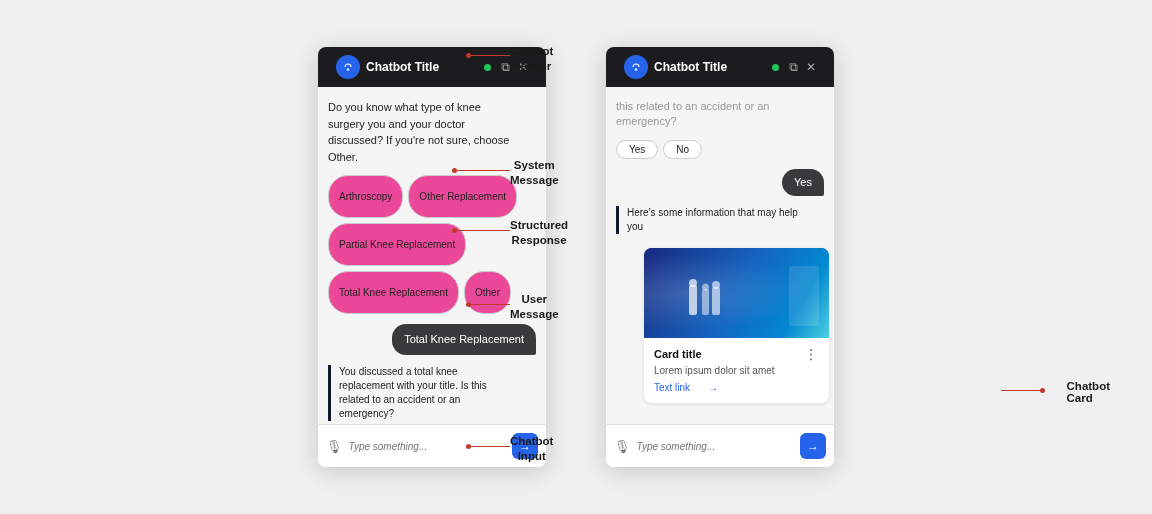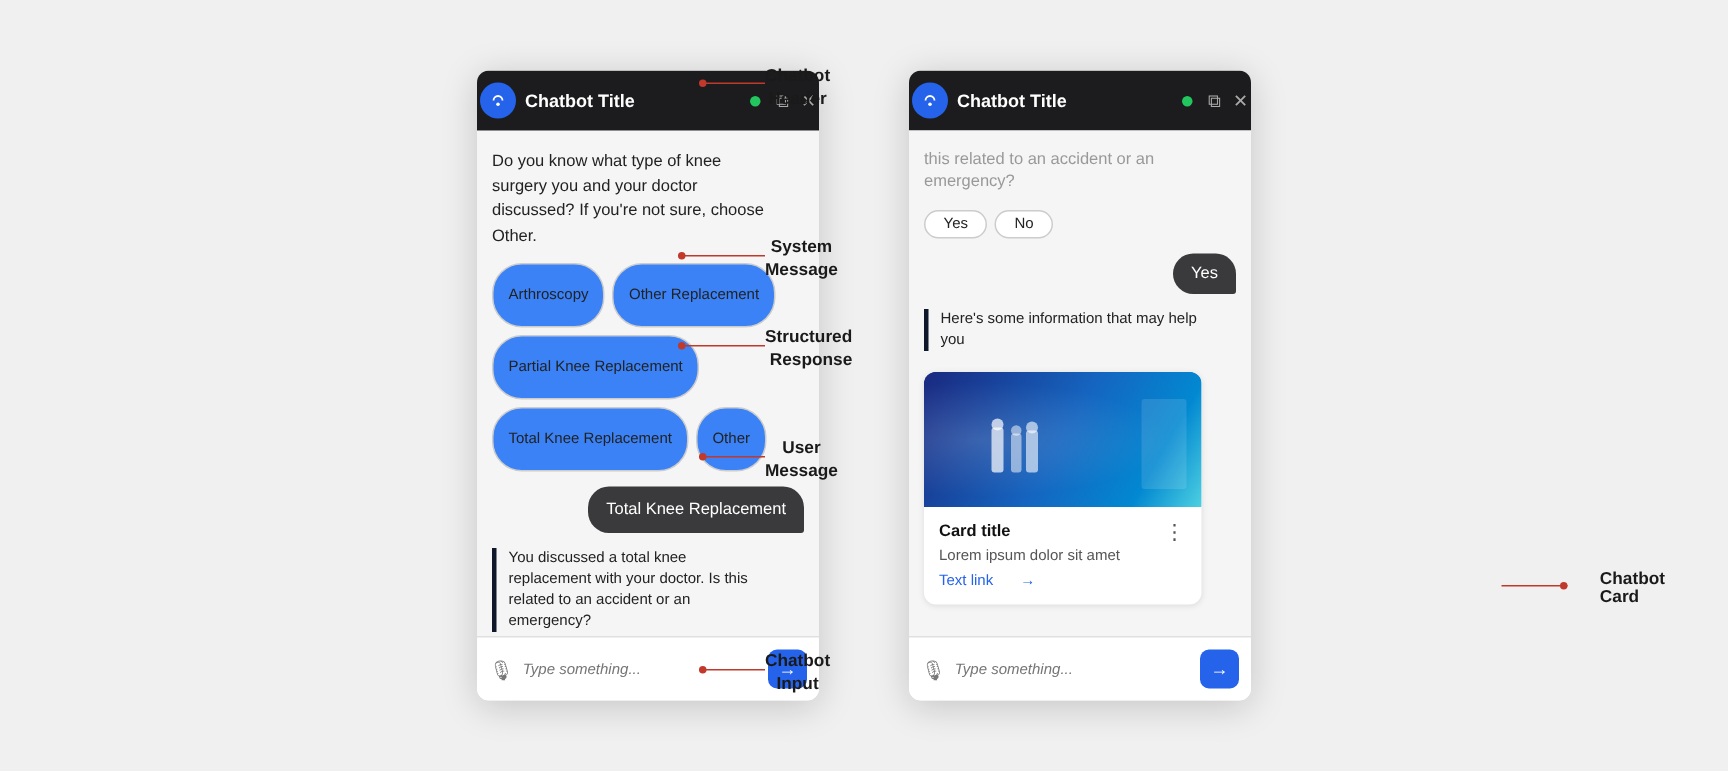--- a/index.html
+++ b/index.html
@@ -35,21 +35,21 @@
       flex-direction: column;
       overflow: hidden;
       position: relative;
     }
 
     
     .chatbot-header {
       background: #1c1c1e;
       display: flex;
       align-items: center;
-      padding: 8px 2px;
+      padding: 8px 18px;
       gap: 6px;
       flex-shrink: 0;
     }
     .header-avatar {
       width: 24px;
       height: 24px;
       border-radius: 50%;
       background: #2563eb;
       display: flex;
       align-items: center;
@@ -116,21 +116,21 @@
     }
 
     
     .structured-response {
       display: flex;
       flex-wrap: wrap;
       gap: 5px;
       align-self: flex-start;
     }
     .response-btn {
-      background: #3b82f6;
+      background: #ec4899;
       border: 1px solid #ccc;
       border-radius: 20px;
       padding: 15px 10px;
       font-size: 10px;
       color: #222;
       cursor: pointer;
       white-space: nowrap;
     }
 
     
@@ -200,20 +200,21 @@
     }
 
     
     .chatbot-card {
       background: #fff;
       border-radius: 8px;
       overflow: hidden;
       box-shadow: 0 1px 4px rgba(0,0,0,0.10);
       margin-top: 4px;
       width: 185px;
+      margin-left: 28px;
     }
     .card-image {
       width: 100%;
       height: 90px;
       background: linear-gradient(135deg, #1a237e 0%, #1565c0 40%, #0288d1 70%, #26c6da 100%);
       position: relative;
       overflow: hidden;
     }
     
     .card-img-art {
@@ -327,21 +328,21 @@
         <div class="structured-response">
           <button class="response-btn">Arthroscopy</button>
           <button class="response-btn">Other Replacement</button>
           <button class="response-btn">Partial Knee Replacement</button>
           <button class="response-btn">Total Knee Replacement</button>
           <button class="response-btn">Other</button>
         </div>
 
         <div class="user-message">Total Knee Replacement</div>
 
-        <div class="info-message">You discussed a total knee replacement with your doctor. Is this related to an accident or an emergency?</div>
+        <div class="info-message">You discussed a total knee replacement with your title. Is this related to an accident or an emergency?</div>
 
       </div>
 
       <div class="chatbot-input">
         <span class="input-mic">🎙</span>
         <input class="input-field" type="text" placeholder="Type something..." style="">
         <button class="input-send">
           <span>→</span>
         </button>
       </div>
@@ -351,21 +352,21 @@
   <div style="position:absolute; left:0; top:0; width:100%; height:100%; pointer-events:none;">
 
     <div class="lbl" style="left:510px; top:44px;">Chatbot<br>Header</div>
     <div class="hline" style="left:466px; top:55px; width:44px;"></div>
     <div style="position:absolute; left:466px; top:53px; width:5px; height:5px; border-radius:50%; background:#c0392b;"></div>
 
     <div class="lbl" style="left:510px; top:158px;">System<br>Message</div>
     <div class="hline" style="left:452px; top:170px; width:58px;"></div>
     <div style="position:absolute; left:452px; top:168px; width:5px; height:5px; border-radius:50%; background:#c0392b;"></div>
 
-    <div class="lbl" style="left:510px; top:218px;text-align:right;">Structured<br>Response</div>
+    <div class="lbl" style="left:510px; top:218px;">Structured<br>Response</div>
     <div class="hline" style="left:452px; top:230px; width:58px;"></div>
     <div style="position:absolute; left:452px; top:228px; width:5px; height:5px; border-radius:50%; background:#c0392b;"></div>
 
     <div class="lbl" style="left:510px; top:292px;">User<br>Message</div>
     <div class="hline" style="left:466px; top:304px; width:44px;"></div>
     <div style="position:absolute; left:466px; top:302px; width:5px; height:5px; border-radius:50%; background:#c0392b;"></div>
 
     <div class="lbl" style="left:510px; top:434px;">Chatbot<br>Input</div>
     <div class="hline" style="left:466px; top:446px; width:44px;"></div>
     <div style="position:absolute; left:466px; top:444px; width:5px; height:5px; border-radius:50%; background:#c0392b;"></div>

